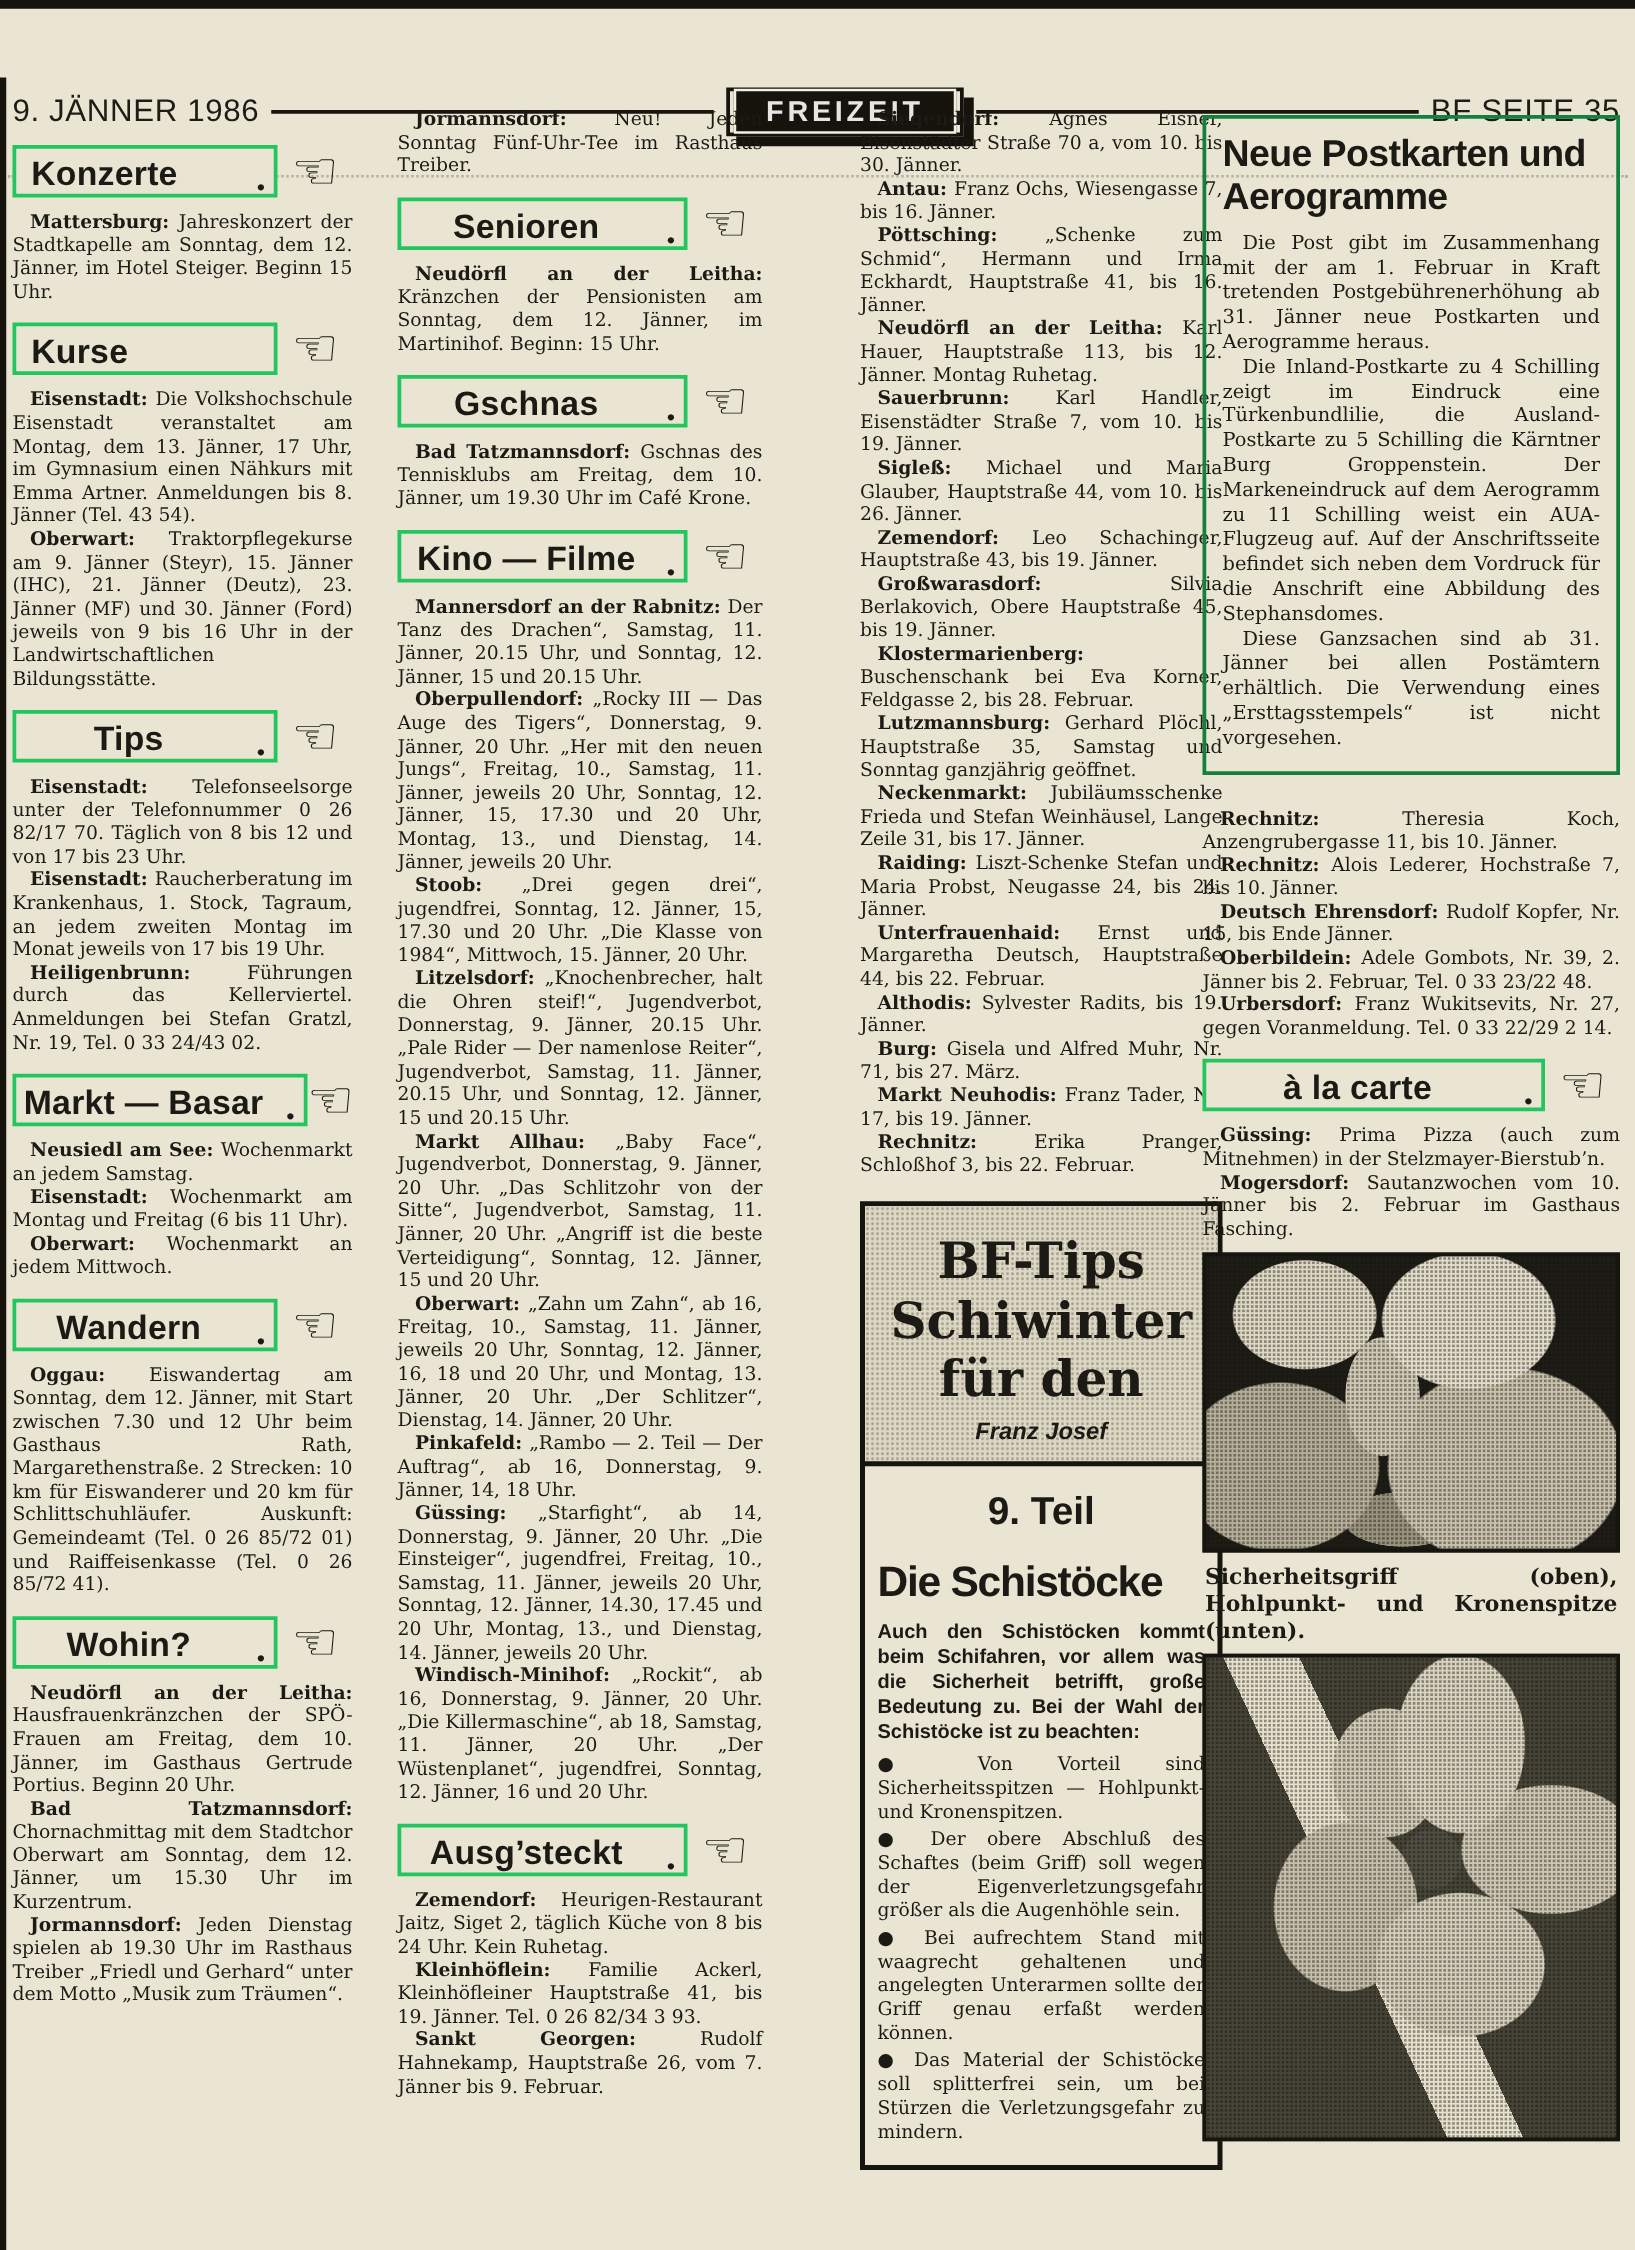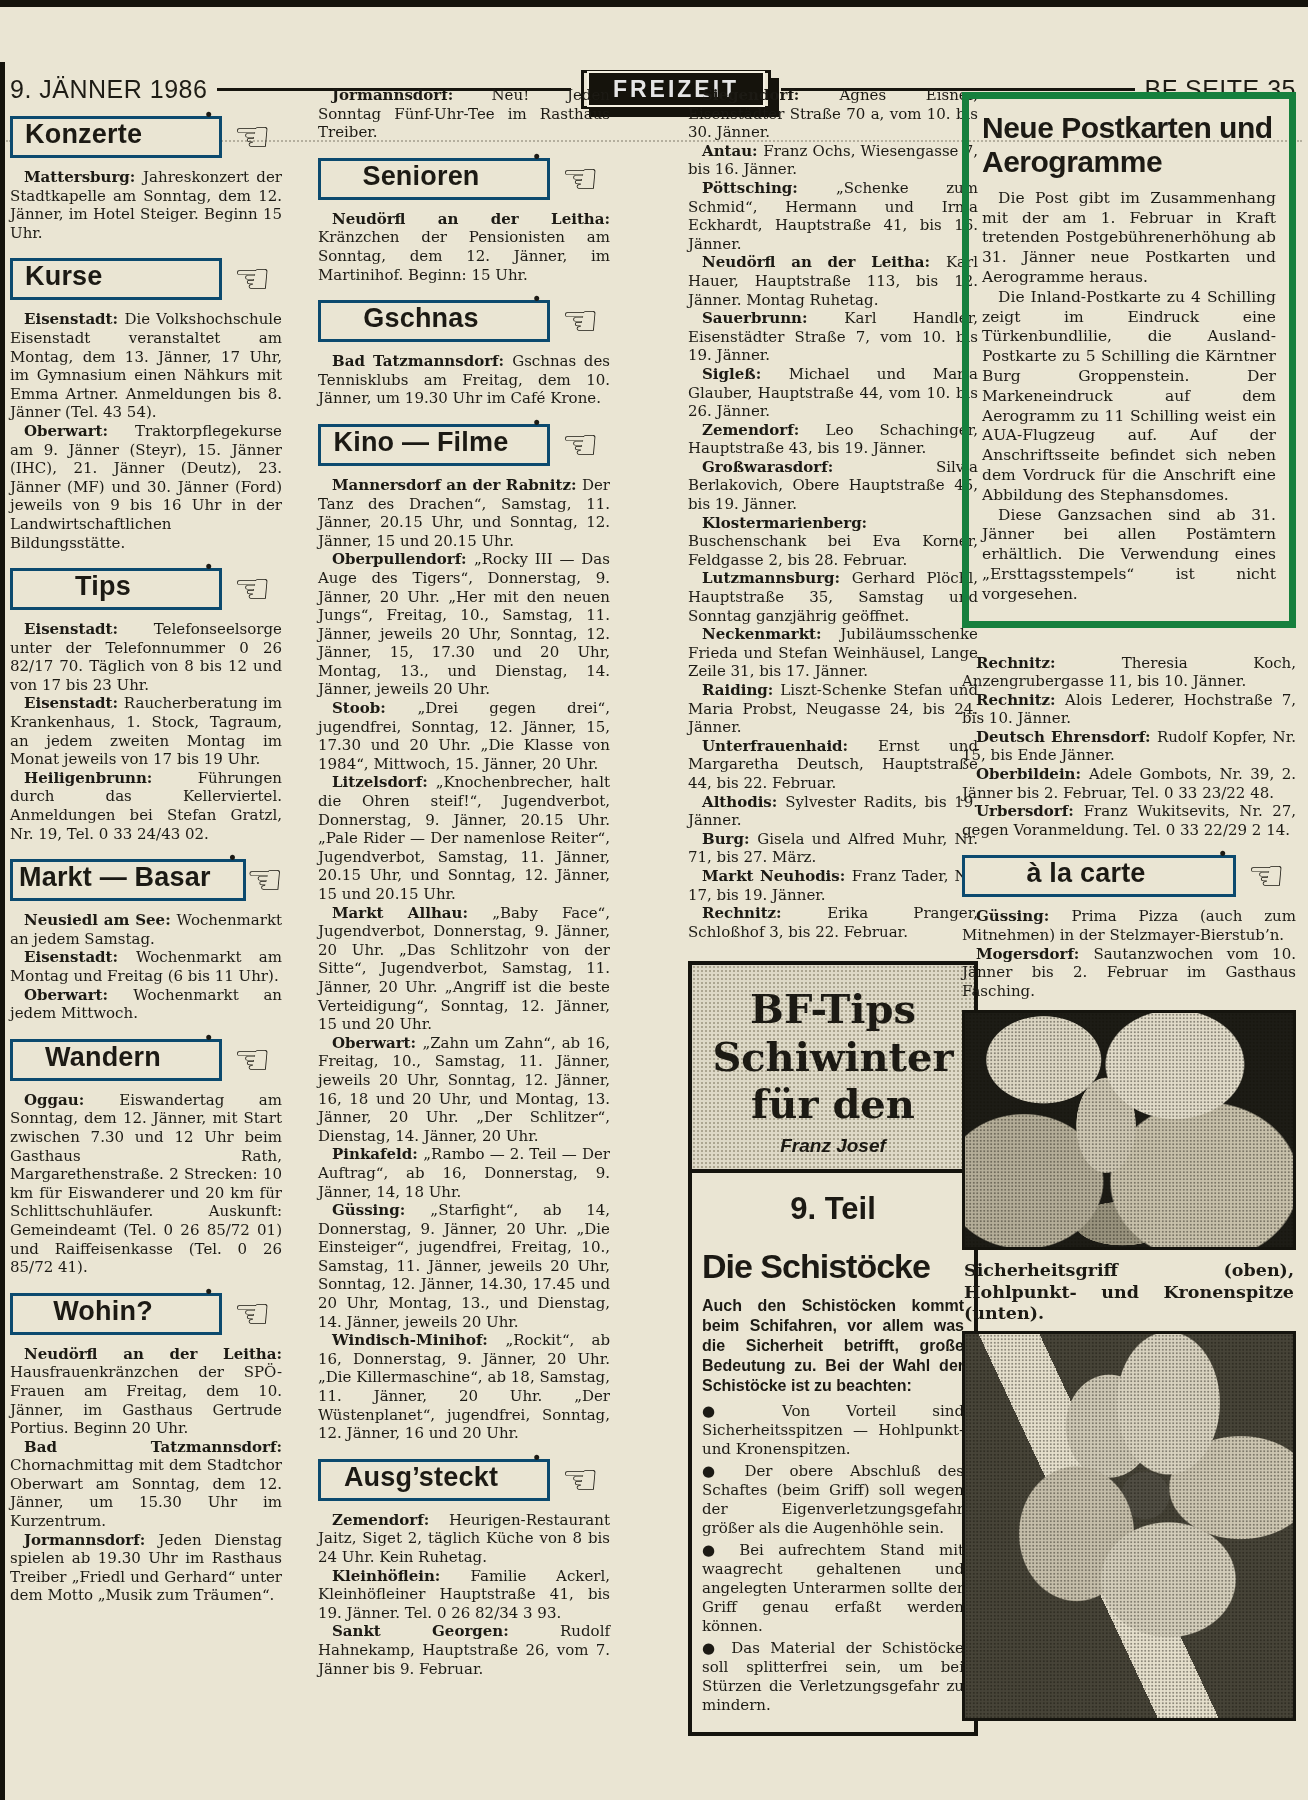--- a/index.html
+++ b/index.html
@@ -23,21 +23,21 @@
 
   
   .col{position:absolute;top:0;}
   #c1{left:10px;width:272px;padding-top:100px;}
   #c2{left:318px;width:292px;padding-top:86px;}
   #c3{left:652px;width:290px;padding-top:86px;margin-left:36px;}
   #c4{left:962px;width:334px;padding-top:92px;}
 
   
   .secrow{display:flex;align-items:center;margin:16px 0 10px;}
-  .secbar{flex:1;display:flex;align-items:flex-start;border:3px solid #0c4a6e;height:42px;background:#eae5d3;}
+  .secbar{flex:1;display:flex;align-items:flex-end;border:3px solid #22c55e;height:42px;background:#eae5d3;}
   .sec-title{flex:1;display:flex;align-items:center;justify-content:center;
              font-family:"Liberation Sans",sans-serif;font-weight:bold;font-size:27px;
              letter-spacing:.2px;padding:0 6px;white-space:nowrap;}
   .secrow.left .sec-title{justify-content:flex-start;padding-left:12px;}
   .sec-dotcell{width:26px;border-left:3px solid #15140e;position:relative;}
   .sec-dot{position:absolute;bottom:-4px;left:8px;font-weight:bold;font-size:27px;
            font-family:"DejaVu Serif",serif;}
   .manicule{width:60px;text-align:center;font-size:42px;line-height:1;color:#17150e;
             font-family:"DejaVu Sans",sans-serif;}
 
@@ -60,21 +60,21 @@
   .bft-body{padding:6px 10px 14px;}
   .bft-part{text-align:center;font-family:"Liberation Sans",sans-serif;font-weight:bold;
             font-size:31px;margin:12px 0 20px;}
   .bft-headline{font-family:"Liberation Sans",sans-serif;font-weight:bold;font-size:34px;
                 letter-spacing:-1px;margin:0 0 10px;}
   .bft-intro{font-family:"Liberation Sans",sans-serif;font-weight:bold;font-size:16px;
              line-height:20px;text-align:justify;margin:0 0 6px;}
   .bft .bullet{margin:0 0 3px;}
 
   
-  .postbox{border:7px solid #15803d;padding:10px 13px 16px;}
+  .postbox{border:3px solid #15803d;padding:10px 13px 16px;}
   .post-title{font-family:"Liberation Sans",sans-serif;font-weight:bold;font-size:30px;
               line-height:1.13;letter-spacing:-.5px;margin:2px 0 10px;}
   .post-p{margin:0;text-indent:16px;text-align:justify;
           font-family:"DejaVu Serif",serif;font-size:15.5px;line-height:19.8px;}
 
   .cont-list{margin-top:26px;}
 
   
   .photo{border:3px solid #15140e;position:relative;}
   .photo::after{content:"";position:absolute;inset:0;

